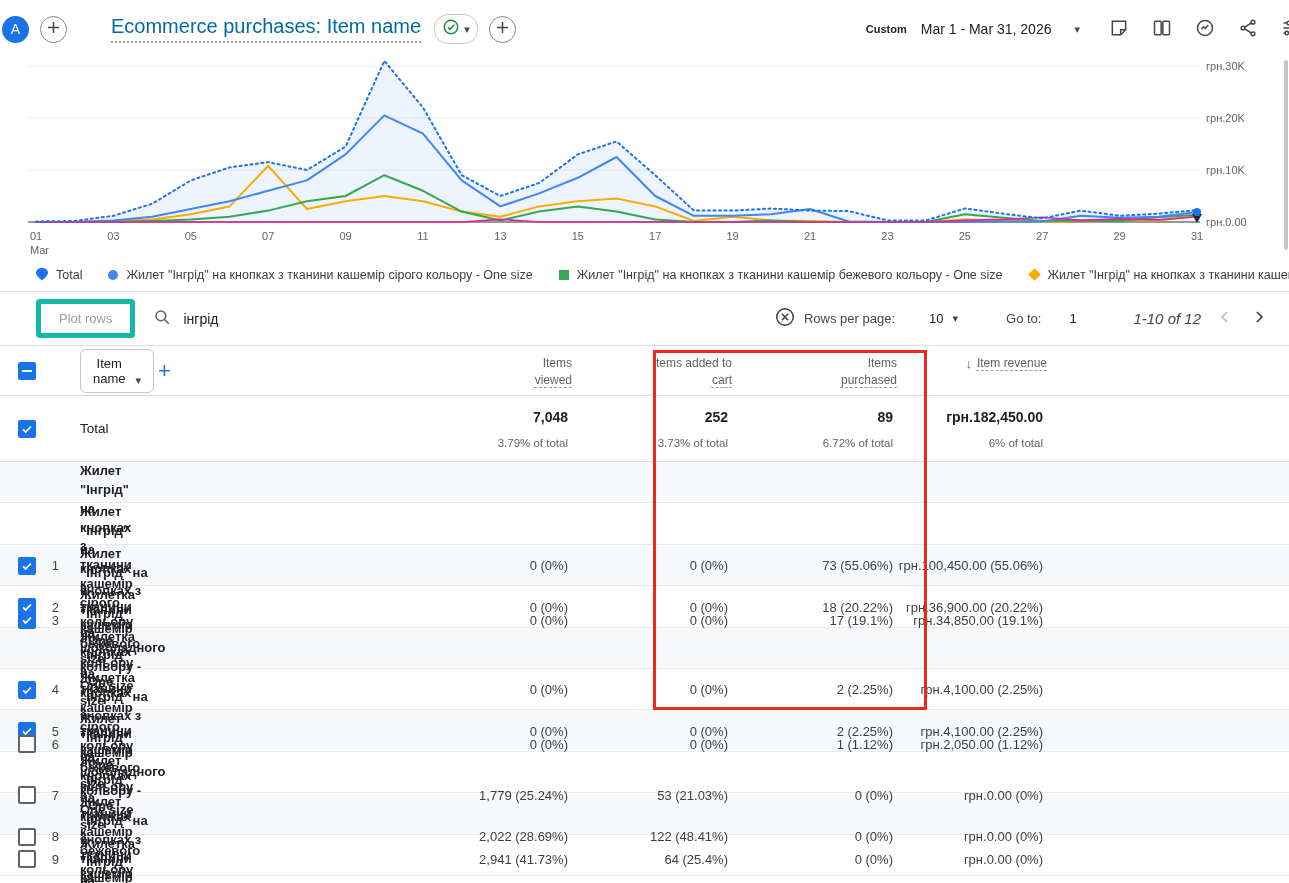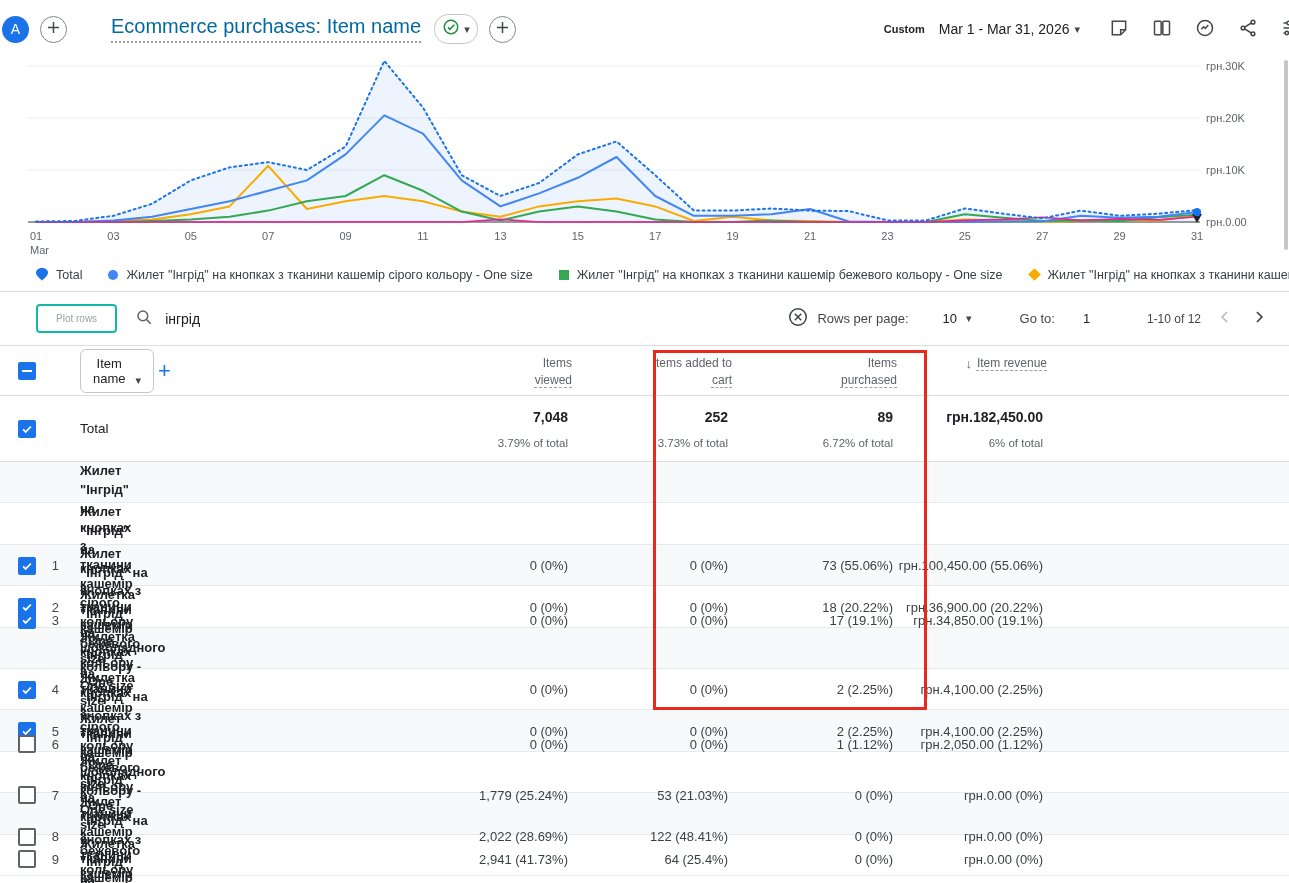--- a/index.html
+++ b/index.html
@@ -11,46 +11,46 @@
   .avatar{width:27px;height:27px;border-radius:50%;background:#1a73e8;color:#fff;font-size:14px;
           display:flex;align-items:center;justify-content:center;flex:0 0 auto;cursor:pointer;}
   .circle-btn{width:27px;height:27px;border-radius:50%;border:1px solid #80868b;background:#fff;
           display:flex;align-items:center;justify-content:center;margin-left:11px;cursor:pointer;padding:0;}
   .report-title{font-size:20px;font-weight:400;color:#0369a1;margin:0 0 0 44px;
           border-bottom:2px dotted #9aa0a6;padding-bottom:3px;cursor:text;white-space:nowrap;}
   .badge{display:flex;align-items:center;gap:4px;border:1px solid #c4c7c5;border-radius:14px;
           padding:3px 7px;margin-left:13px;cursor:pointer;background:#fff;}
   .caret{font-size:11px;color:#444746;line-height:1;}
   .custom-lbl{margin-left:auto;font-size:11px;font-weight:700;color:#202124;padding-left:40px;}
-  .date-btn{display:flex;align-items:center;gap:5px;font-size:14px;color:#202124;background:none;
+  .date-btn{display:flex;align-items:center;gap:23px;font-size:14px;color:#202124;background:none;
           border:none;margin-left:8px;cursor:pointer;font-family:inherit;}
   .icon-btn{background:none;border:none;padding:0;margin-left:23px;cursor:pointer;display:flex;align-items:center;}
   .icon-btn.clip{margin-right:-12px;}
   
   .chart-wrap{position:relative;height:200px;}
   .legend{display:flex;align-items:center;gap:26px;height:34px;padding:0 10px 0 36px;
           white-space:nowrap;overflow:hidden;border-bottom:1px solid #dadce0;font-size:12.5px;color:#3c4043;}
   .legend-item{display:flex;align-items:center;gap:8px;cursor:pointer;flex:0 0 auto;}
   .lg-circle{width:10px;height:10px;border-radius:50%;background:var(--c);}
   .lg-square{width:10px;height:10px;background:var(--c);}
   .lg-diamond{width:9px;height:9px;background:var(--c);transform:rotate(45deg);margin:0 1px;}
   .lg-pick{display:flex;align-items:center;}
   
   .controls{height:54px;display:flex;align-items:center;padding:0 20px 0 36px;border-bottom:1px solid #dadce0;}
-  .plot-rows{border:2px solid #14b8a6;border-radius:4px;background:#fff;color:#9aa0a6;font-size:10px;
+  .plot-rows{border:5px solid #14b8a6;border-radius:4px;background:#fff;color:#9aa0a6;font-size:13px;
           padding:7px 18px;cursor:default;font-family:inherit;}
   .search{flex:1;display:flex;align-items:center;margin-left:18px;gap:12px;}
   .search-text{font-size:14px;color:#202124;}
   .clear-btn{background:none;border:none;padding:0;cursor:pointer;display:flex;margin-right:8px;}
   .ctl-label{font-size:13px;color:#444746;}
   .rpp{display:flex;align-items:center;gap:9px;margin-left:34px;cursor:pointer;}
   .rpp-val{font-size:13px;color:#202124;}
   .goto-label{margin-left:48px;}
   .goto-val{margin-left:28px;font-size:13px;color:#202124;cursor:text;min-width:14px;}
-  .range{margin-left:50px;font-size:12px;color:#444746;}
+  .range{margin-left:50px;font-size:15px;color:#444746;font-style:italic;}
   .pg-btn{background:none;border:none;padding:0;margin-left:14px;cursor:pointer;display:flex;}
   
   .grid{display:grid;grid-template-columns:36px 30px 36px 1fr 160px 165px 150px 190px 52px;}
   .cell{display:flex;align-items:center;}
   .cb-cell{justify-content:flex-end;}
   .idx{justify-content:flex-end;padding-right:7px;font-size:13px;color:#444746;}
   .name{padding-left:14px;padding-right:40px;font-size:13px;font-weight:700;line-height:1.45;color:#202124;}
   .num{justify-content:flex-end;padding-right:4px;font-size:13px;color:#3c4043;text-align:right;}
   .thead{height:50px;border-bottom:1px solid #dadce0;}
   .cb{width:18px;height:18px;border:2px solid #5f6368;border-radius:2px;background:#fff;flex:0 0 auto;

